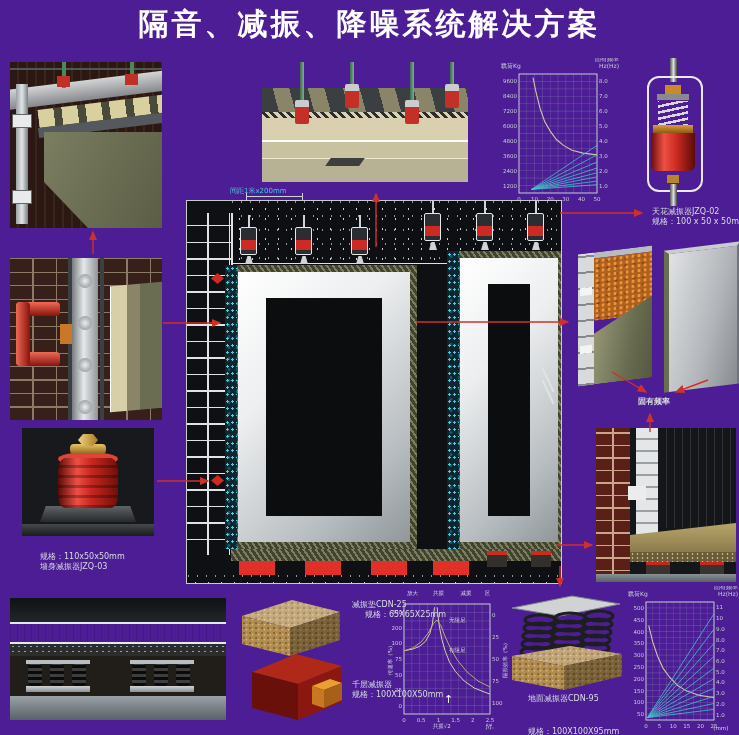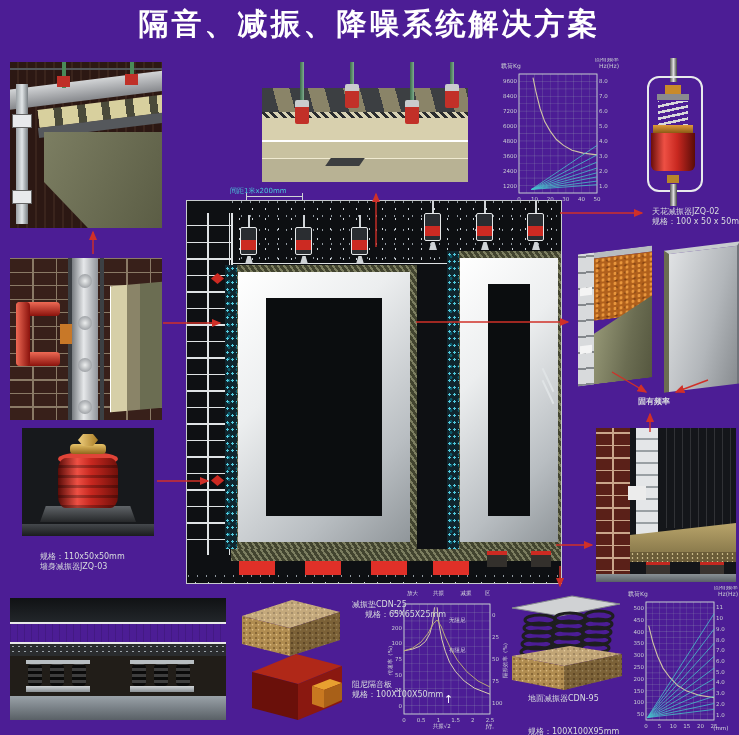--- a/index.html
+++ b/index.html
@@ -324,21 +324,21 @@
 
   <svg class="abs" style="left:238px;top:650px;" width="112" height="80">
     <polygon points="14,22 58,4 104,16 60,34" fill="#b02818"></polygon>
     <polygon points="60,34 104,16 104,52 60,70" fill="#8a1810"></polygon>
     <polygon points="14,22 60,34 60,70 14,58" fill="#6a100a"></polygon>
     <polygon points="74,36 92,29 104,33 86,40" fill="#e8a030"></polygon>
     <polygon points="74,36 86,40 86,58 74,54" fill="#c87820"></polygon>
     <polygon points="86,40 104,33 104,50 86,58" fill="#a86018"></polygon>
   </svg>
   <div class="abs lbl" style="left:352px;top:680px;">
-    <span class="abs" style="left:0;top:0;">阻尼隔音板</span>
+    <span class="abs" style="left:0;top:0;">千层减振器</span>
     <span class="abs" style="left:0;top:10px;">规格：100X100X50mm</span>
   </div>
 
   <svg class="abs" style="left:386px;top:588px;" width="124" height="142">
       <line x1="18" y1="16" x2="18" y2="126" stroke="#9fb0b6" stroke-width="0.4" opacity="0.55"></line>
       <line x1="25.81818181818182" y1="16" x2="25.81818181818182" y2="126" stroke="#9fb0b6" stroke-width="0.4" opacity="0.55"></line>
       <line x1="33.63636363636364" y1="16" x2="33.63636363636364" y2="126" stroke="#9fb0b6" stroke-width="0.4" opacity="0.55"></line>
       <line x1="41.45454545454545" y1="16" x2="41.45454545454545" y2="126" stroke="#9fb0b6" stroke-width="0.4" opacity="0.55"></line>
       <line x1="49.27272727272727" y1="16" x2="49.27272727272727" y2="126" stroke="#9fb0b6" stroke-width="0.4" opacity="0.55"></line>
       <line x1="57.09090909090909" y1="16" x2="57.09090909090909" y2="126" stroke="#9fb0b6" stroke-width="0.4" opacity="0.55"></line>

